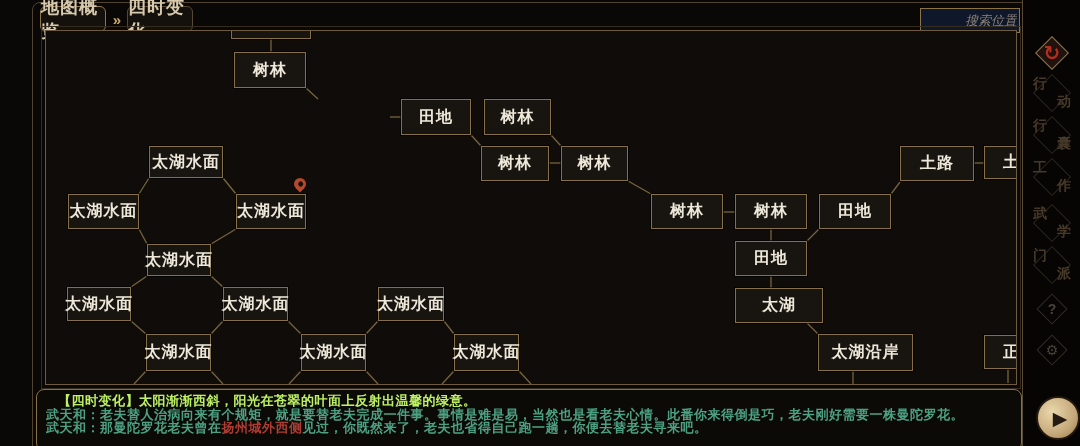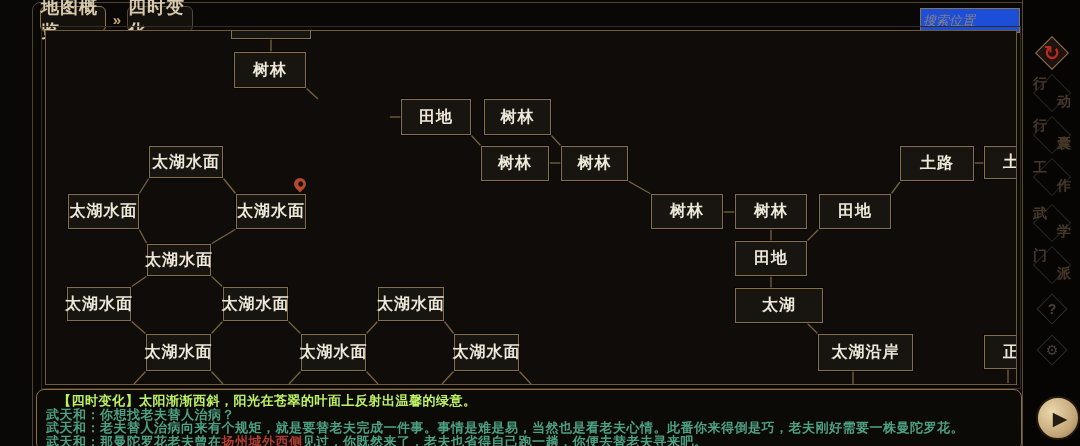--- a/index.html
+++ b/index.html
@@ -24,23 +24,23 @@
   .crumb-root{left:40px;width:66px;border:1px solid #8f7648;}
   .crumb-sep{
     position:absolute;left:108px;top:8px;width:18px;height:22px;
     color:#c8ab72;font-size:15px;font-weight:bold;
     display:flex;align-items:center;justify-content:center;
   }
   .crumb-current{left:127px;width:66px;border:1px solid #554936;}
   
   .search-input{
     position:absolute;left:920px;top:8px;width:100px;height:25px;box-sizing:border-box;
-    background:#1d4ed8;border:1px solid #8a7348;color:#cfc4b0;
+    background:#0f172a;border:1px solid #8a7348;color:#cfc4b0;
     font-family:"Liberation Sans","DejaVu Sans",sans-serif;
-    font-size:13px;text-align:left;outline:none;
+    font-size:13px;text-align:right;outline:none;
   }
   .search-input::placeholder{color:#8d8478;font-style:italic;}
   
   .map-panel{
     position:absolute;left:45px;top:30px;width:972px;height:355px;box-sizing:border-box;
     background:#0f0c09;border:1px solid #6f5b3a;outline:1px solid #352c1f;outline-offset:3px;
     overflow:hidden;
   }
   .map-edges{position:absolute;left:0;top:0;width:972px;height:355px;}
   .map-edges line{stroke:#77643e;stroke-width:1.3;}
@@ -281,17 +281,16 @@
     <span class="glyph">⚙</span>
   </div>
 </div>
 <div class="play-btn">
   <span class="play-glyph">▶</span>
 </div>
 
 <div class="log-panel">
   <div>
       <div class="log-line"><span style="color: #bef264; margin-left: 12px;">【四时变化】太阳渐渐西斜，阳光在苍翠的叶面上反射出温馨的绿意。</span></div>
-      <div class="log-line"><span style="color: rgb(77, 161, 131);">武天和：你想找老夫替人治病？</span></div>
       <div class="log-line"><span style="color: rgb(77, 161, 131);">武天和：老夫替人治病向来有个规矩，就是要替老夫完成一件事。事情是难是易，当然也是看老夫心情。此番你来得倒是巧，老夫刚好需要一株曼陀罗花。</span></div>
       <div class="log-line"><span style="color: rgb(77, 161, 131);">武天和：那曼陀罗花老夫曾在</span><span class="loc-link" style="color: rgb(173, 60, 51);">扬州城外西侧</span><span style="color: rgb(77, 161, 131);">见过，你既然来了，老夫也省得自己跑一趟，你便去替老夫寻来吧。</span></div>
     </div>
 </div>
 
 </body></html>

